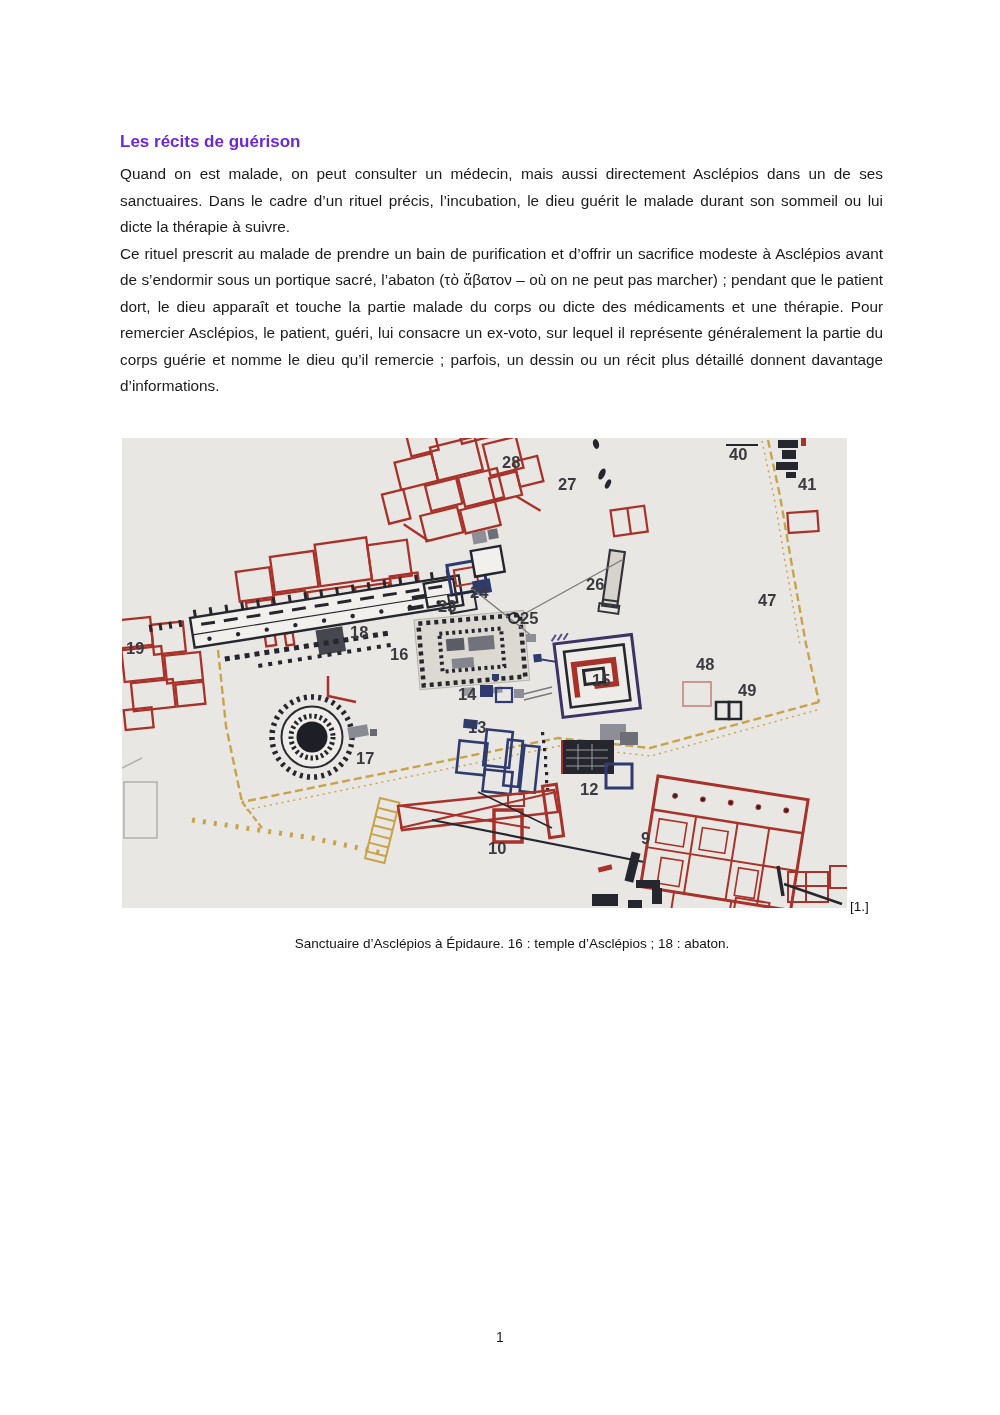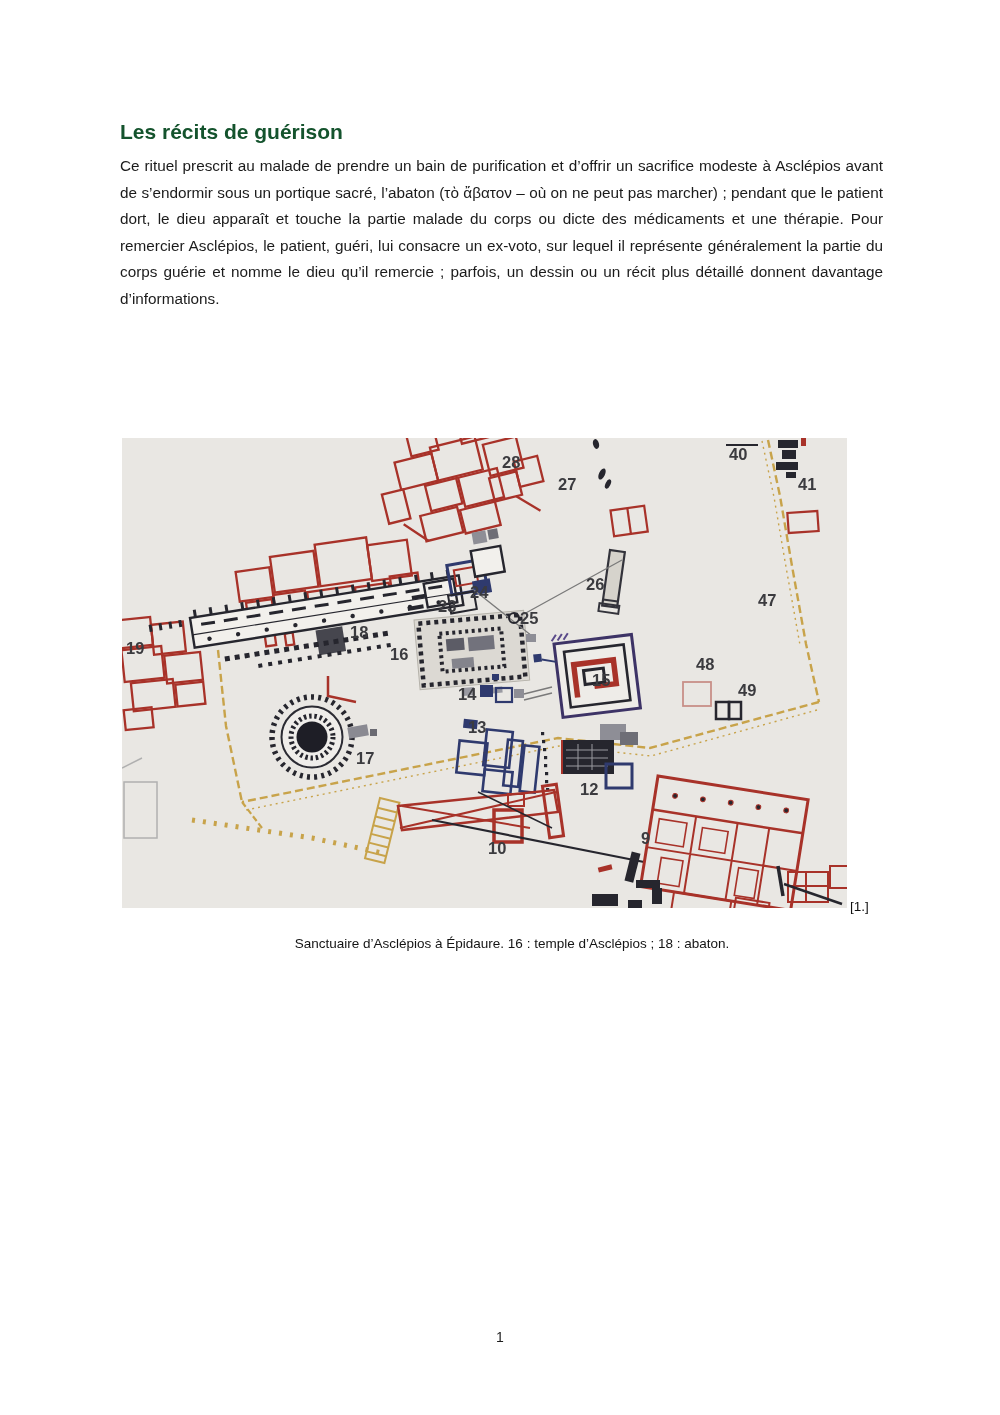--- a/index.html
+++ b/index.html
@@ -5,21 +5,21 @@
   :root{
     --red:#a83229; --navy:#26262e; --blue:#2f3a6e; --yellow:#c8a34a;
     --map_bg:#e9e7e3; --label:#3b3b3f;
   }
   html,body{margin:0;padding:0;background:#ffffff;}
   .page{
     position:relative; width:1000px; height:1415px; background:#ffffff;
     font-family:"Liberation Sans","DejaVu Sans",sans-serif; color:#191919; overflow:hidden;
   }
   .content{position:absolute; left:120px; top:116px; width:763px;}
-  .heading{font-size:21px; font-weight:700; margin:4px 0 9px 0; color:#14532d;}
+  .heading{font-size:17px; font-weight:700; margin:16px 0 9px 0; color:#6d28d9;}
   .body-text{
     font-size:15.3px; line-height:26.5px; text-align:justify; margin:0;
     color:#1b1b1b;
   }
   .figure{
     position:absolute; left:122px; top:438px; width:725px; height:470px;
     background:var(--map_bg);
   }
   .figure svg{display:block;}
   .citation{
@@ -50,20 +50,21 @@
   .bld{fill:#f2f0ec; stroke:var(--navy);}
   .lbl text{font:700 16.5px "Liberation Sans","DejaVu Sans",sans-serif; fill:var(--label);}
 </style>
 </head>
 <body>
 
 <div class="page">
 
   <div class="content">
     <h1 class="heading">Les récits de guérison</h1>
+    <p class="body-text">Quand on est malade, on peut consulter un médecin, mais aussi directement Asclépios dans un de ses sanctuaires. Dans le cadre d’un rituel précis, l’incubation, le dieu guérit le malade durant son sommeil ou lui dicte la thérapie à suivre.</p>
     <p class="body-text">Ce rituel prescrit au malade de prendre un bain de purification et d’offrir un sacrifice modeste à Asclépios avant de s’endormir sous un portique sacré, l’abaton (τὸ ἄβατον – où on ne peut pas marcher) ; pendant que le patient dort, le dieu apparaît et touche la partie malade du corps ou dicte des médicaments et une thérapie. Pour remercier Asclépios, le patient, guéri, lui consacre un ex-voto, sur lequel il représente généralement la partie du corps guérie et nomme le dieu qu’il remercie ; parfois, un dessin ou un récit plus détaillé donnent davantage d’informations.</p>
   </div>
 
   <div class="figure">
     <svg viewBox="0 0 725 470" width="725" height="470" xmlns="http://www.w3.org/2000/svg">
       <rect class="fbg" width="725" height="470"></rect>
 
       <g>
         <path class="sy" d="M646,2 L658,58 L670,128 L684,206 L697,264" stroke-width="2.4" stroke-dasharray="8 4"></path>
         <path class="sy" d="M640,3 L652,59 L664,129 L678,207" stroke-width="1.4" stroke-dasharray="2 4"></path>

